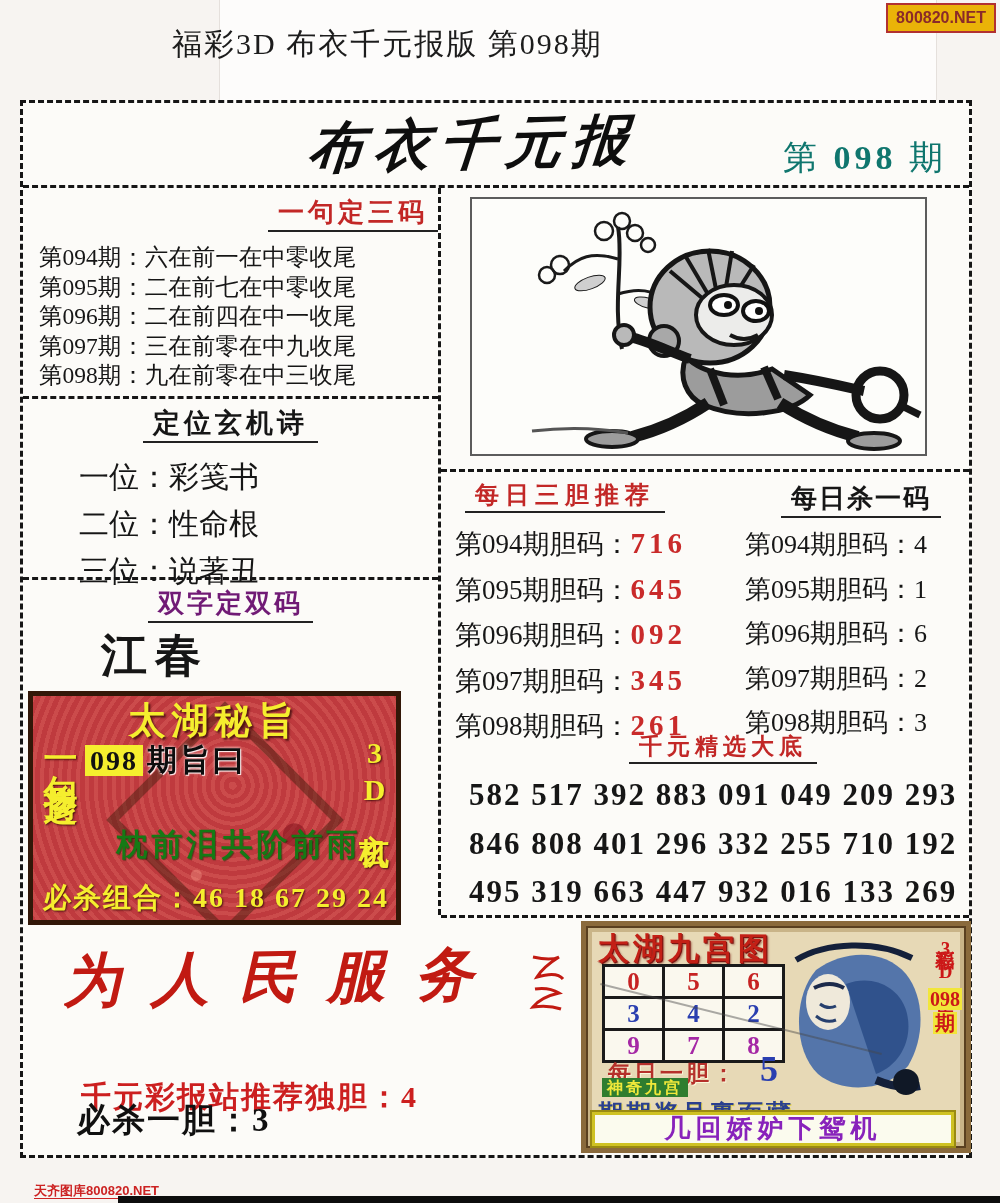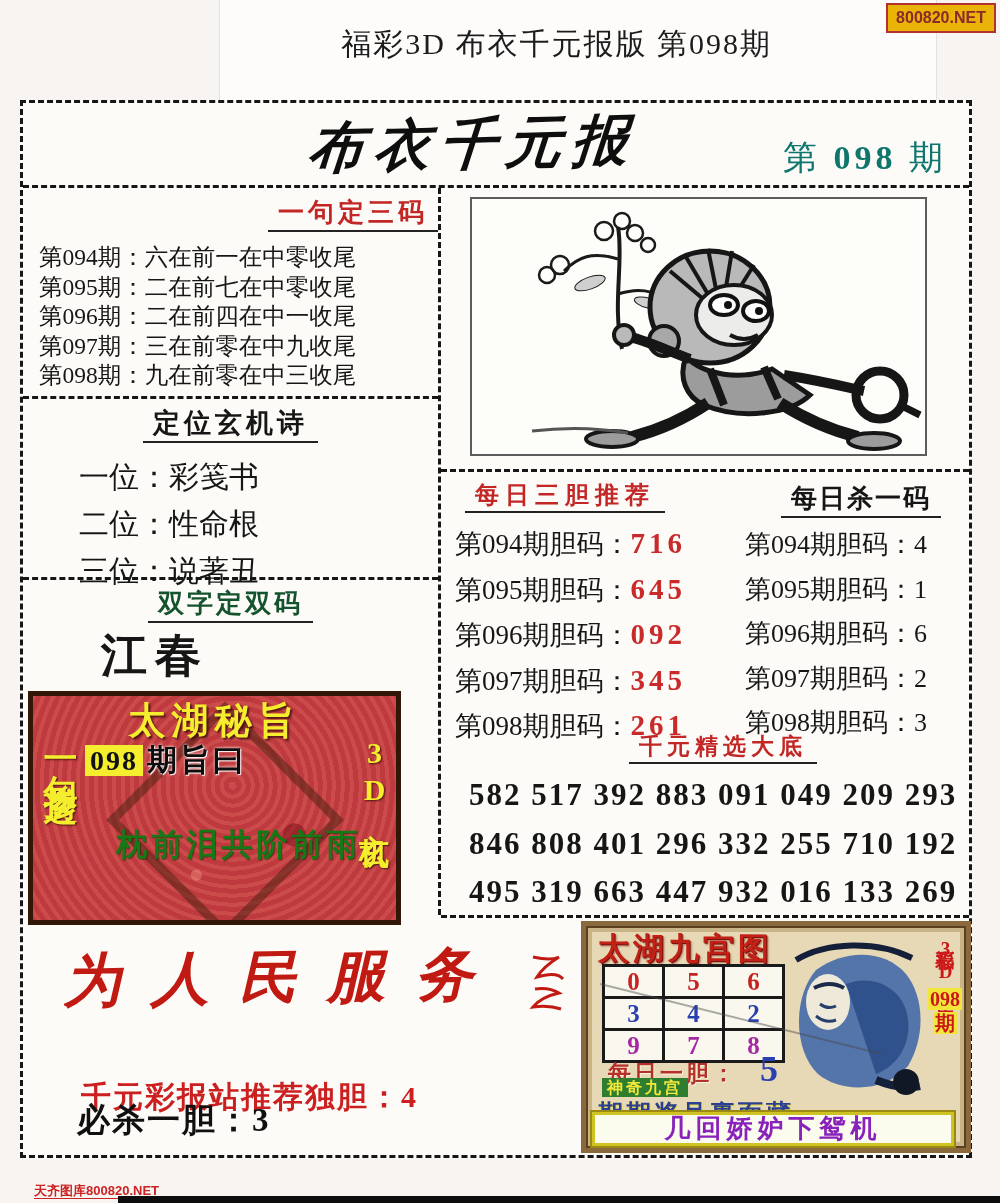--- a/index.html
+++ b/index.html
@@ -2,40 +2,40 @@
 <html><head>
 <meta charset="utf-8">
 <style>
   html,body{margin:0;padding:0;}
   body{width:1000px;height:1203px;position:relative;background:#f7f4f1;
        font-family:"Liberation Serif","DejaVu Serif",serif;color:#161616;}
   #screen{position:absolute;inset:0;width:1000px;height:1203px;overflow:hidden;}
   .abs{position:absolute;}
   
   .top-paper{left:219px;top:0;width:716px;height:100px;background:#fdfcfb;border-left:1px solid #e5e0dc;border-right:1px solid #e5e0dc;}
-  .page-title{left:172px;top:24px;width:600px;text-align:right;font-size:30px;letter-spacing:2px;color:#1c1c1c;}
+  .page-title{left:172px;top:24px;width:600px;text-align:left;font-size:30px;letter-spacing:2px;color:#1c1c1c;}
   .site-badge{left:886px;top:3px;width:106px;height:26px;border:2px solid #b23131;background:#eab308;
               color:#8a2a2a;font-family:"Liberation Sans",sans-serif;font-weight:bold;font-size:16px;
               text-align:center;line-height:26px;}
   
   .sheet{left:20px;top:100px;width:952px;height:1058px;border:3px dashed #161616;background:#fcfbf8;box-sizing:border-box;}
   .masthead{left:230px;top:4px;width:440px;text-align:center;font-size:56px;font-weight:bold;font-style:italic;
             letter-spacing:10px;transform:rotate(-1.5deg) skewX(-6deg);color:#0e0e0e;}
   .issue{top:32px;right:22px;font-size:34px;letter-spacing:4px;color:#0f766e;}
   .issue b{font-weight:bold;}
   .hline{border-top:3px dashed #161616;height:0;}
   .vline{border-left:3px dashed #161616;width:0;}
   .underline-b{border-bottom:2px solid #222;padding:0 10px 3px;}
   .red{color:#c22726;}
   .sec-title{text-align:center;font-weight:bold;}
   .sec1-title{left:0;top:92px;width:415px;font-size:26px;letter-spacing:4px;text-align:right;}
   .sec1-lines{left:16px;top:140px;font-size:23.5px;line-height:29.5px;white-space:nowrap;}
   .sec2-title{left:0;top:302px;width:415px;font-size:27px;letter-spacing:4px;color:#161616;}
   .sec2-lines{left:56px;top:350px;font-size:30px;line-height:47px;}
-  .sec3-title{left:0;top:483px;width:415px;font-size:26px;letter-spacing:3px;color:#14532d;}
+  .sec3-title{left:0;top:483px;width:415px;font-size:26px;letter-spacing:3px;color:#701a75;}
   .sec3-value{left:78px;top:522px;font-size:46px;font-weight:bold;letter-spacing:8px;}
   
   .taihu{left:5px;top:588px;width:373px;height:234px;border:5px solid #321708;box-sizing:border-box;
          background-color:#bf3a3e;
          background-image:
            radial-gradient(circle at 18% 28%, rgba(255,186,168,.45) 0 6px, transparent 7px),
            radial-gradient(circle at 72% 62%, rgba(130,18,28,.55) 0 11px, transparent 12px),
            radial-gradient(circle at 45% 80%, rgba(255,170,150,.35) 0 5px, transparent 6px),
            repeating-radial-gradient(circle at 55% 40%, rgba(235,120,110,.28) 0 4px, transparent 4px 9px);
          overflow:hidden;}
@@ -149,20 +149,23 @@
     <div class="abs taihu">
       <div class="abs taihu-stamp"></div>
       <div class="abs ttl">太湖秘旨</div>
       <div class="abs tvert taihu-left">一句掺透</div>
       <div class="abs tvert taihu-right">3D玄机</div>
       <div class="abs taihu-issue">
         <span class="num">098</span>
         <span class="suf">期旨曰</span>
       </div>
       <div class="abs taihu-poem">枕前泪共阶前雨</div>
+      <div class="abs taihu-kill">
+        <span>必杀组合：</span><span>46 18 67 29 24</span>
+      </div>
     </div>
 
     <div class="abs monkey-box">
       <svg width="453" height="255" viewBox="0 0 453 255">
         <g fill="none" stroke="#1a1a1a">
           <path d="M150 150 C140 105 152 62 146 28" stroke-width="4"></path>
           <path d="M146 60 C120 52 106 58 92 72" stroke-width="3"></path>
           <path d="M146 95 C168 88 180 92 192 100" stroke-width="3"></path>
           <g stroke-width="2.5">
             <circle cx="132" cy="32" r="9"></circle>

